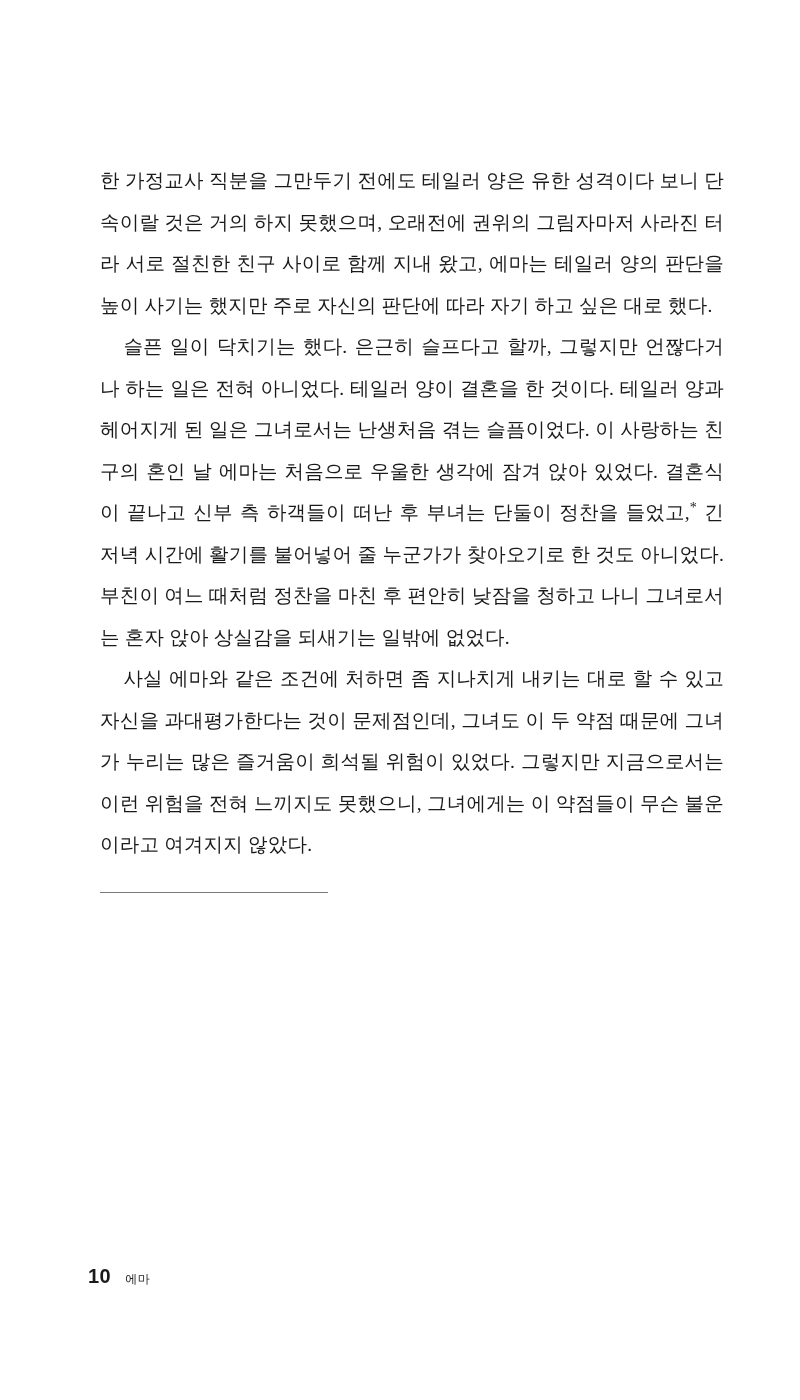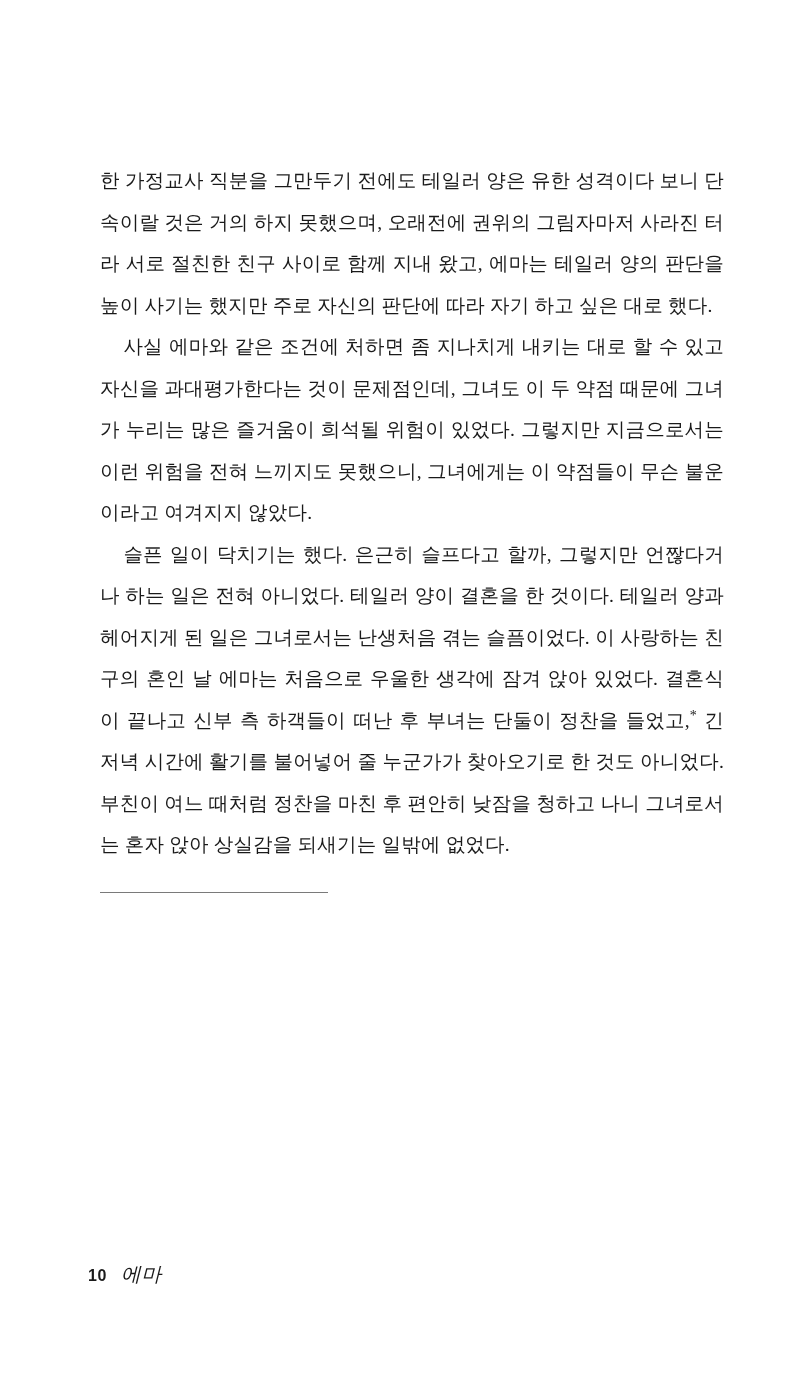--- a/index.html
+++ b/index.html
@@ -65,42 +65,41 @@
     bottom: 112px;
     font-size: 16.5px;
     letter-spacing: 0.5px;
     display: flex;
     align-items: baseline;
     gap: 14px;
   }
   .folio .num {
     font-weight: bold;
     font-family: "Liberation Sans", sans-serif;
-    font-size: 16px;
+    font-size: 20px;
   }
   .folio .title {
     font-family: "Liberation Sans", sans-serif;
-    font-size: 20px;
-    font-style: italic;
+    font-size: 12px;
   }
   sup.fn {
     font-size: 0.72em;
     vertical-align: super;
     line-height: 0;
   }
 </style>
 </head>
 <body>
 
 <div class="page">
 
   <div class="body-text">
     <p class="">한 가정교사 직분을 그만두기 전에도 테일러 양은 유한 성격이다 보니 단속이랄 것은 거의 하지 못했으며, 오래전에 권위의 그림자마저 사라진 터라 서로 절친한 친구 사이로 함께 지내 왔고, 에마는 테일러 양의 판단을 높이 사기는 했지만 주로 자신의 판단에 따라 자기 하고 싶은 대로 했다.</p>
+    <p class="indent"><span>슬픈 일이 닥치기는 했다. 은근히 슬프다고 할까, 그렇지만 언짢다거나 하는 일은 전혀 아니었다. 테일러 양이 결혼을 한 것이다. 테일러 양과 헤어지게 된 일은 그녀로서는 난생처음 겪는 슬픔이었다. 이 사랑하는 친구의 혼인 날 에마는 처음으로 우울한 생각에 잠겨 앉아 있었다. 결혼식이 끝나고 신부 측 하객들이 떠난 후 부녀는 단둘이 정찬을 들었고,</span><sup class="fn">*</sup><span> 긴 저녁 시간에 활기를 불어넣어 줄 누군가가 찾아오기로 한 것도 아니었다. 부친이 여느 때처럼 정찬을 마친 후 편안히 낮잠을 청하고 나니 그녀로서는 혼자 앉아 상실감을 되새기는 일밖에 없었다.</span></p>
     <p class="indent">사실 에마와 같은 조건에 처하면 좀 지나치게 내키는 대로 할 수 있고 자신을 과대평가한다는 것이 문제점인데, 그녀도 이 두 약점 때문에 그녀가 누리는 많은 즐거움이 희석될 위험이 있었다. 그렇지만 지금으로서는 이런 위험을 전혀 느끼지도 못했으니, 그녀에게는 이 약점들이 무슨 불운이라고 여겨지지 않았다.</p>
-    <p class="indent"><span>슬픈 일이 닥치기는 했다. 은근히 슬프다고 할까, 그렇지만 언짢다거나 하는 일은 전혀 아니었다. 테일러 양이 결혼을 한 것이다. 테일러 양과 헤어지게 된 일은 그녀로서는 난생처음 겪는 슬픔이었다. 이 사랑하는 친구의 혼인 날 에마는 처음으로 우울한 생각에 잠겨 앉아 있었다. 결혼식이 끝나고 신부 측 하객들이 떠난 후 부녀는 단둘이 정찬을 들었고,</span><sup class="fn">*</sup><span> 긴 저녁 시간에 활기를 불어넣어 줄 누군가가 찾아오기로 한 것도 아니었다. 부친이 여느 때처럼 정찬을 마친 후 편안히 낮잠을 청하고 나니 그녀로서는 혼자 앉아 상실감을 되새기는 일밖에 없었다.</span></p>
   </div>
 
   <div class="footnote-rule"></div>
 
 
 </div>
 
 <div class="folio">
   <span class="num">10</span>
   <span class="title">에마</span>

